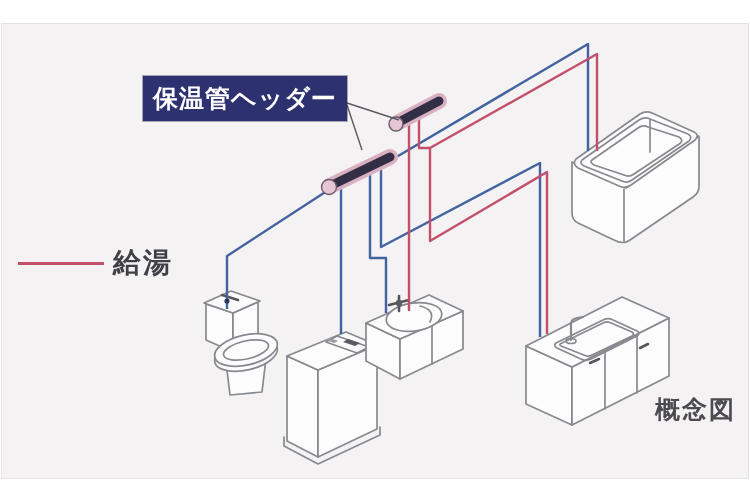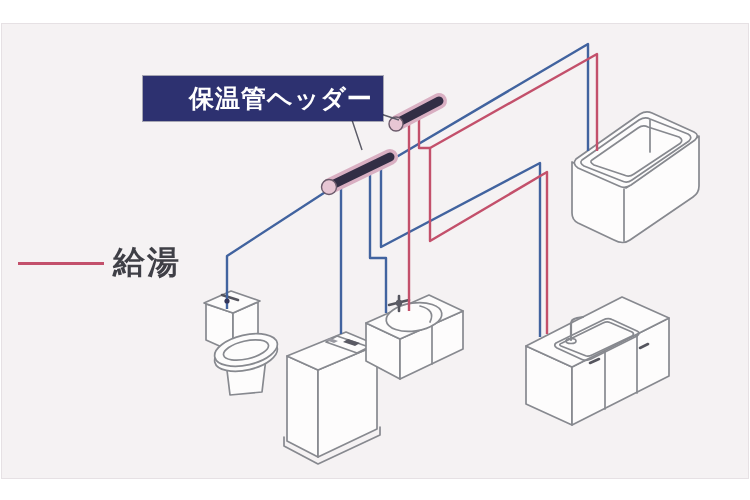--- a/index.html
+++ b/index.html
@@ -24,28 +24,27 @@
   .pointer{stroke:#5a5a66;stroke-width:1.4;fill:none;}
   .hdr-shell{stroke:var(--header-highlight,#d9afc2);stroke-width:16;stroke-linecap:round;}
   .hdr-core{stroke:var(--header-body,#322e45);stroke-width:9;stroke-linecap:round;}
   .hdr-cap{fill:#e7c6d4;stroke:#6b5b6b;stroke-width:1.4;}
   .label-box{
     position:absolute;left:143px;top:76px;width:204px;height:45px;
     background:var(--label-box-bg,#2d3170);color:var(--label-box-text,#fff);
     display:flex;align-items:center;justify-content:center;
     font-size:25px;font-weight:bold;letter-spacing:1px;
     box-shadow:0 0 0 1px rgba(20,25,60,.35);
-    padding-left:36px;
   }
   .legend{position:absolute;left:18px;top:248px;}
   .legend-row{display:flex;align-items:center;height:30px;margin-bottom:24px;}
   .swatch{display:inline-block;width:86px;height:3px;margin-right:9px;}
   .swatch.hot-sw{background:var(--hot-pipe,#c3506b);}
   .swatch.cold-sw{background:var(--cold-pipe,#41639f);}
-  .legend-label{font-size:32px;font-weight:600;color:#3f3f46;letter-spacing:2px;}
+  .legend-label{font-size:28px;font-weight:600;color:#3f3f46;letter-spacing:2px;}
   .caption{
     position:absolute;left:655px;top:393px;
     font-size:25px;font-weight:600;color:#4a4a50;letter-spacing:2px;
   }
 </style>
 </head>
 <body>
 
 <div class="stage">
 
@@ -147,14 +146,15 @@
     <span>保温管ヘッダー</span>
   </div>
 
   <div class="legend">
     <div class="legend-row">
       <span class="swatch hot-sw"></span>
       <span class="legend-label">給湯</span>
     </div>
   </div>
 
+  <div class="caption">概念図</div>
 
 </div>
 
 </body></html>

